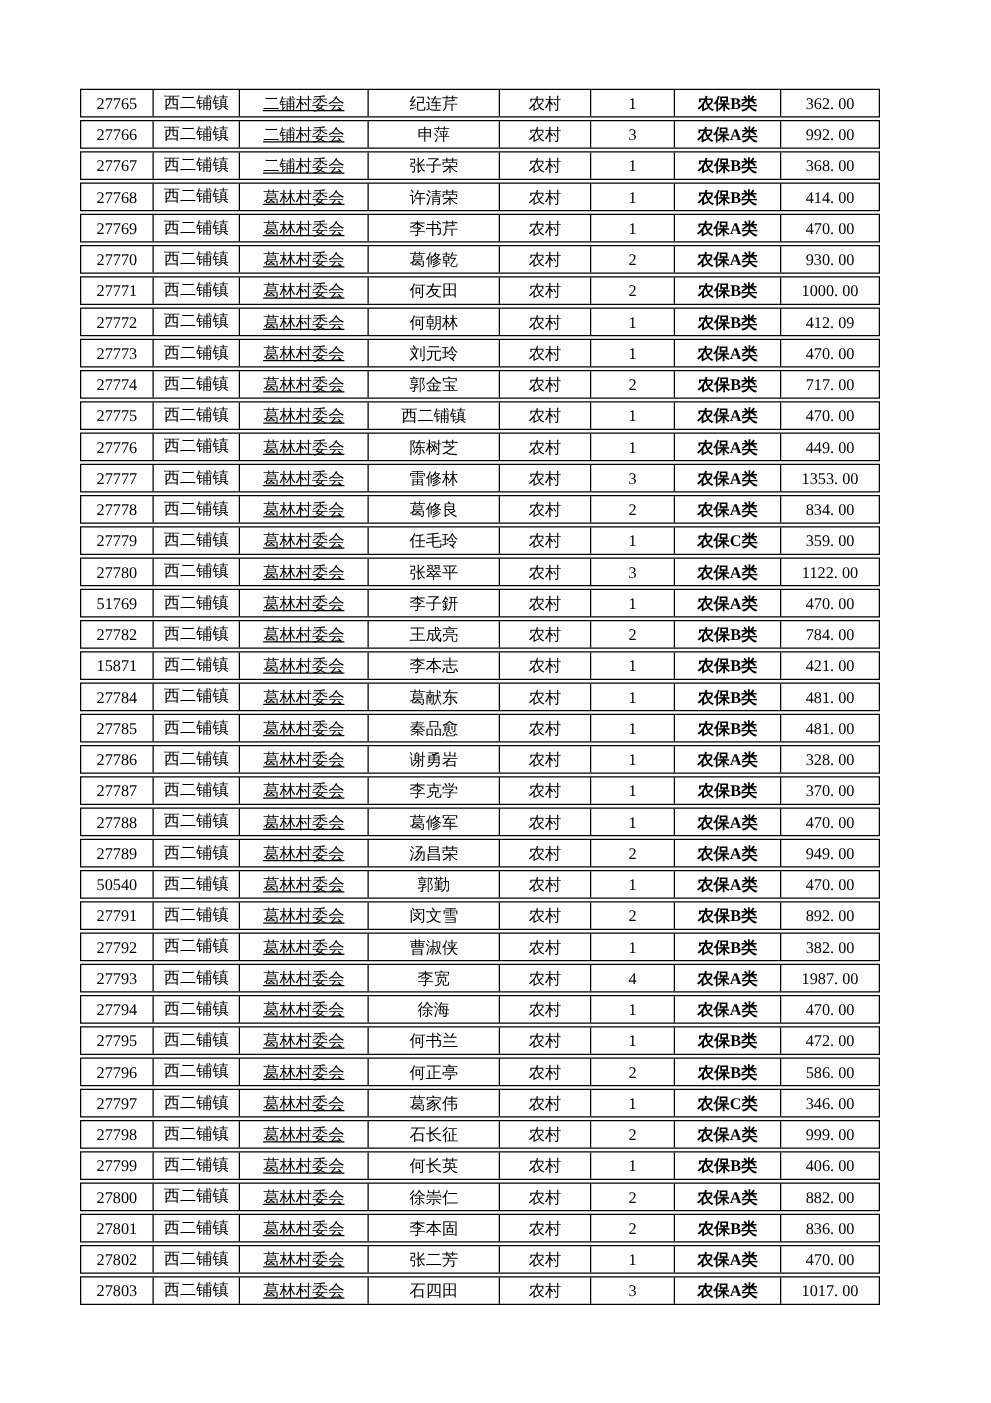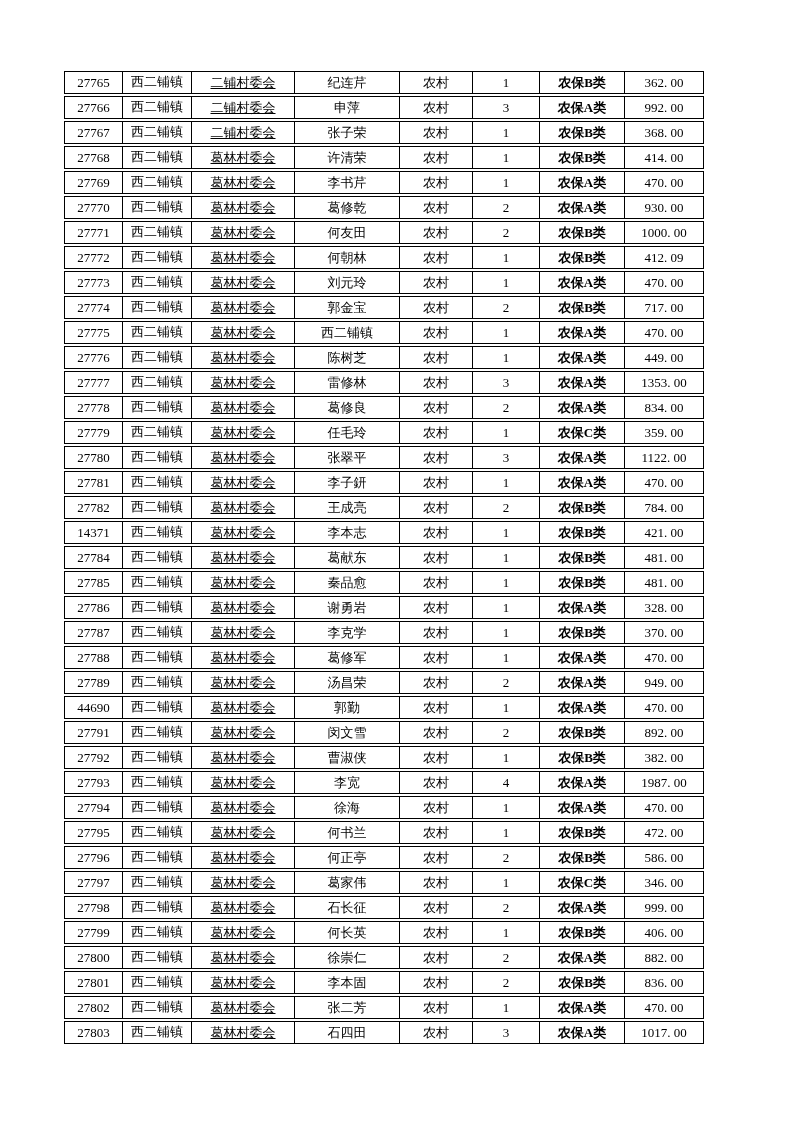--- a/index.html
+++ b/index.html
@@ -214,41 +214,41 @@
         <div class="cell c0">27780</div>
         <div class="cell c1">西二铺镇</div>
         <div class="cell c2">葛林村委会</div>
         <div class="cell c3">张翠平</div>
         <div class="cell c4">农村</div>
         <div class="cell c5">3</div>
         <div class="cell c6">农保A类</div>
         <div class="cell c7">1122. 00</div>
       </div>
       <div class="row">
-        <div class="cell c0">27781</div>
+        <div class="cell c0">51769</div>
         <div class="cell c1">西二铺镇</div>
         <div class="cell c2">葛林村委会</div>
         <div class="cell c3">李子鈃</div>
         <div class="cell c4">农村</div>
         <div class="cell c5">1</div>
         <div class="cell c6">农保A类</div>
         <div class="cell c7">470. 00</div>
       </div>
       <div class="row">
         <div class="cell c0">27782</div>
         <div class="cell c1">西二铺镇</div>
         <div class="cell c2">葛林村委会</div>
         <div class="cell c3">王成亮</div>
         <div class="cell c4">农村</div>
         <div class="cell c5">2</div>
         <div class="cell c6">农保B类</div>
         <div class="cell c7">784. 00</div>
       </div>
       <div class="row">
-        <div class="cell c0">14371</div>
+        <div class="cell c0">15871</div>
         <div class="cell c1">西二铺镇</div>
         <div class="cell c2">葛林村委会</div>
         <div class="cell c3">李本志</div>
         <div class="cell c4">农村</div>
         <div class="cell c5">1</div>
         <div class="cell c6">农保B类</div>
         <div class="cell c7">421. 00</div>
       </div>
       <div class="row">
         <div class="cell c0">27784</div>
@@ -304,21 +304,21 @@
         <div class="cell c0">27789</div>
         <div class="cell c1">西二铺镇</div>
         <div class="cell c2">葛林村委会</div>
         <div class="cell c3">汤昌荣</div>
         <div class="cell c4">农村</div>
         <div class="cell c5">2</div>
         <div class="cell c6">农保A类</div>
         <div class="cell c7">949. 00</div>
       </div>
       <div class="row">
-        <div class="cell c0">44690</div>
+        <div class="cell c0">50540</div>
         <div class="cell c1">西二铺镇</div>
         <div class="cell c2">葛林村委会</div>
         <div class="cell c3">郭勤</div>
         <div class="cell c4">农村</div>
         <div class="cell c5">1</div>
         <div class="cell c6">农保A类</div>
         <div class="cell c7">470. 00</div>
       </div>
       <div class="row">
         <div class="cell c0">27791</div>

